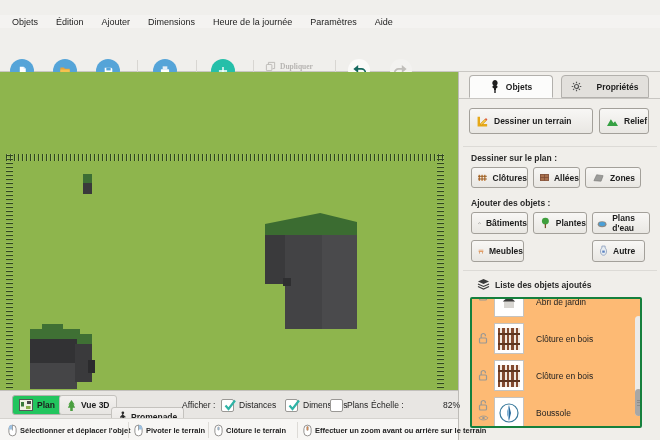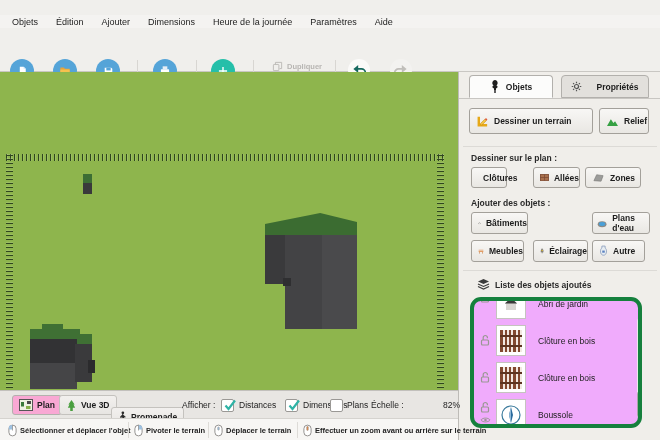--- a/index.html
+++ b/index.html
@@ -38,36 +38,36 @@
   
   .panel { position:absolute; left:458px; top:72px; width:202px; height:368px; background:#f0eeea; border-left:1px solid #bdbbb7; }
   .tab { position:absolute; top:3px; height:23px; display:flex; align-items:center; justify-content:center; gap:6px; font-size:8.5px; font-weight:700; border:1px solid #b2b0ac; border-radius:4px 4px 0 0; }
   .tab.active { background:#fcfcfb; border-bottom:1px solid #fcfcfb; z-index:2; }
   .tab.inactive { background:#e2e0dc; }
   .tabline { position:absolute; left:0; top:26px; width:202px; height:1px; background:#c8c6c2; }
   .p-btn { position:absolute; background:linear-gradient(#f8f7f5,#e9e7e3); border:1px solid #a3a09a; border-radius:3px; display:flex; align-items:center; gap:5px; padding-left:6px; font-size:8.5px; font-weight:700; color:#1d1d1d; }
   .p-label { position:absolute; font-size:8.5px; font-weight:700; color:#2a2a2a; }
   .p-hr { position:absolute; left:4px; width:194px; height:1px; background:#dcdad6; }
 
-  .listbox { position:absolute; left:11px; top:225px; width:172px; height:131px; background:#f0abfc; border:4px solid #15803d; border-radius:11px; overflow:hidden; }
+  .listbox { position:absolute; left:11px; top:225px; width:172px; height:131px; background:#fdba74; border:2px solid #15803d; border-radius:2px; overflow:hidden; }
   .list-row { position:absolute; left:0; width:170px; height:37px; }
   .row-icons { position:absolute; left:6px; top:6px; display:flex; flex-direction:column; gap:3px; }
   .thumb { position:absolute; left:22px; top:3px; width:30px; height:31px; border:1px solid #c5c3bf; background:#fff; display:flex; align-items:center; justify-content:center; overflow:hidden; }
   .row-label { position:absolute; left:64px; top:0; height:37px; display:flex; align-items:center; font-size:8.5px; color:#222; }
   .fence-thumb { width:22px; height:22px; position:relative; background:repeating-linear-gradient(90deg,#82492f 0 2.5px,#f3e9e1 2.5px 4.5px); }
   .fence-thumb::before, .fence-thumb::after { content:""; position:absolute; left:0; width:22px; height:2px; background:#5e3520; }
   .fence-thumb::before { top:5px; } .fence-thumb::after { top:15px; }
   .scroll-track { position:absolute; left:163px; top:17px; width:7px; height:100px; background:#ecebe9; border-radius:4px; }
   .scroll-thumb { position:absolute; left:0; top:73px; width:7px; height:27px; background:#a8a7a5; border-radius:4px; display:flex; flex-direction:column; align-items:center; justify-content:center; gap:1.5px; }
   .scroll-thumb i { display:block; width:4px; height:1px; background:#8d8c8a; }
 
   
   .bottombar { position:absolute; left:0; top:390px; width:458px; height:28px; background:#e8e6e3; border-top:1px solid #c2c0bc; }
   .bb-btn { position:absolute; top:4px; height:20px; display:flex; align-items:center; gap:4px; padding:0 6px; font-size:8.5px; font-weight:700; border:1px solid #c4c2be; border-radius:3px; background:linear-gradient(#f2f0ee,#e7e5e2); }
-  .bb-btn.active { background:#f9a8d4; border-color:#b3b1ad; }
+  .bb-btn.active { background:#22c55e; border-color:#b3b1ad; }
   .bb-label { position:absolute; top:9px; font-size:8.5px; color:#222; }
   .cb { position:absolute; top:8px; width:13px; height:13px; background:#fff; border:1px solid #9a9895; border-radius:2px; }
   .cb svg { position:absolute; left:1px; top:-2px; }
 
   
   .statusbar { position:absolute; left:0; top:418px; width:458px; height:22px; background:#f7f6f4; border-top:1px solid #d5d3cf; }
   .sb-item { position:absolute; top:0; height:22px; display:flex; align-items:center; gap:3px; font-size:7.5px; font-weight:700; color:#222; white-space:nowrap; }
   .sb-sep { position:absolute; top:3px; width:1px; height:16px; background:#dddbd7; }
 </style>
 </head>
@@ -129,21 +129,21 @@
     <div class="tb-sep" style="left:196px;"></div>
     <div class="tb-btn" style="left:201px;">
       <div class="tb-circle" style="background:#25bfa9;">
           <svg width="14" height="14" viewBox="0 0 24 24">
             <path d="M12 5v14M5 12h14" stroke="#fff" stroke-width="2.4" fill="none"></path>
           </svg>
         </div>
       <span class="tb-label">Ajouter</span>
     </div>
     <div class="tb-sep" style="left:253px;"></div>
-    <div class="tb-mini" style="left:272px; top:33px;">
+    <div class="tb-mini" style="left:265px; top:33px;font-family:Liberation Serif, serif;">
       <svg width="11" height="11" viewBox="0 0 16 16">
           <rect x="2" y="5" width="8" height="9" rx="1" fill="none" stroke="#bcbab7" stroke-width="1.4"></rect>
           <path d="M5 5V2h9v9h-3" fill="none" stroke="#bcbab7" stroke-width="1.4"></path>
         </svg>
       <span class="tb-label-dis">Dupliquer</span>
     </div>
     <div class="tb-mini" style="left:265px; top:52px;">
       <svg width="10" height="11" viewBox="0 0 14 16">
           <path d="M2 4h10M5 4V2h4v2M3.5 4l1 11h5l1-11" fill="none" stroke="#bcbab7" stroke-width="1.3"></path>
         </svg>
@@ -230,21 +230,21 @@
     <div class="p-btn" style="left:140px; top:36px; width:50px; height:26px;">
       <svg width="13" height="11" viewBox="0 0 14 12">
           <path d="M1 11L5.2 3.5 8 7.6l1.8-2L13 11z" fill="#35a043"></path>
         </svg>
       <span>Relief</span>
     </div>
 
     <div class="p-hr" style="top:74px;"></div>
     <div class="p-label" style="left:12px; top:81px;">Dessiner sur le plan :</div>
 
-    <div class="p-btn" style="left:12px; top:95px; width:36px; height:21px;">
+    <div class="p-btn" style="left:12px; top:95px; width:57px; height:21px;justify-content:flex-end;">
       <svg width="13" height="11" viewBox="0 0 14 12">
           <rect x="1" y="2" width="2" height="9" fill="#c07a38"></rect>
           <rect x="5" y="2" width="2" height="9" fill="#c07a38"></rect>
           <rect x="9" y="2" width="2" height="9" fill="#c07a38"></rect>
           <rect x="0" y="3.5" width="13" height="1.4" fill="#8f5a26"></rect>
           <rect x="0" y="7.5" width="13" height="1.4" fill="#8f5a26"></rect>
         </svg>
       <span>Clôtures</span>
     </div>
     <div class="p-btn" style="left:74px; top:95px; width:47px; height:21px;">
@@ -266,45 +266,42 @@
 
     <div class="p-label" style="left:12px; top:126px;">Ajouter des objets :</div>
 
     <div class="p-btn" style="left:12px; top:140px; width:57px; height:22px;">
       <svg width="12" height="11" viewBox="0 0 14 12">
           <path d="M2.5 6h9v5.5h-9z" fill="#e9e7e3"></path>
           <path d="M.8 6.4L7 1l6.2 5.4-1.1 1L7 2.8 1.9 7.4z" fill="#3a3a3a"></path>
         </svg>
       <span>Bâtiments</span>
     </div>
+    <div class="p-btn" style="left:74px; top:140px; width:54px; height:22px;">
+      <svg width="11" height="12" viewBox="0 0 12 13">
+          <circle cx="6" cy="4.4" r="3.9" fill="#3f9f3d"></circle>
+          <rect x="5.3" y="7.6" width="1.4" height="4.6" fill="#7a5230"></rect>
+        </svg>
+      <span>Plantes</span>
+    </div>
     <div class="p-btn" style="left:133px; top:140px; width:58px; height:22px; padding-left:4px;">
       <svg width="13" height="11" viewBox="0 0 14 12">
           <ellipse cx="7" cy="7" rx="6" ry="4" fill="#8a8a88"></ellipse>
           <ellipse cx="7" cy="6.6" rx="4.4" ry="2.7" fill="#4aa0d8"></ellipse>
         </svg>
       <span>Plans d'eau</span>
     </div>
     <div class="p-btn" style="left:12px; top:168px; width:53px; height:22px;">
       <svg width="13" height="11" viewBox="0 0 14 12">
           <rect x="1.5" y="2" width="11" height="1.6" fill="#e09050"></rect>
           <rect x="1.5" y="5" width="11" height="2" fill="#e09050"></rect>
           <rect x="2.5" y="7" width="1.4" height="4" fill="#c67a3c"></rect>
           <rect x="10" y="7" width="1.4" height="4" fill="#c67a3c"></rect>
         </svg>
       <span>Meubles</span>
-    </div>
-    <div class="p-btn" style="left:74px; top:168px; width:55px; height:22px;">
-      <svg width="10" height="12" viewBox="0 0 11 13">
-          <rect x="4" y="0.5" width="3" height="1.4" fill="#3f3f3f"></rect>
-          <path d="M3 2.5h5l1.2 5.5H1.8z" fill="#3f3f3f"></path>
-          <rect x="3.8" y="3.6" width="3.4" height="3.4" fill="#ffd84a"></rect>
-          <rect x="2.2" y="8.4" width="6.6" height="1.3" fill="#3f3f3f"></rect>
-          <rect x="4.9" y="9.7" width="1.2" height="3" fill="#3f3f3f"></rect>
-        </svg>
-      <span>Éclairage</span>
     </div>
     <div class="p-btn" style="left:133px; top:168px; width:53px; height:22px;">
       <svg width="9" height="12" viewBox="0 0 10 13">
           <path d="M3.2 1h3.6v2.2c2.4 1.2 2.2 8-1.8 8s-4.2-6.8-1.8-8z" fill="#e7edf2" stroke="#7d93b5" stroke-width=".8"></path>
           <rect x="3.6" y="6" width="2.8" height="2.4" fill="#5b82c2"></rect>
         </svg>
       <span>Autre</span>
     </div>
 
     <div class="p-hr" style="top:198px;"></div>
@@ -445,21 +442,21 @@
           <path d="M5 1v6" stroke="#8a8886" stroke-width=".8"></path>
         </svg>
       <span>Pivoter le terrain</span>
     </div>
     <div class="sb-sep" style="left:208px;"></div>
     <div class="sb-item" style="left:214px;">
       <svg width="9" height="13" viewBox="0 0 10 14">
           <rect x="1" y="1" width="8" height="12" rx="4" fill="#fff" stroke="#8a8886"></rect>
           <rect x="4.1" y="3" width="1.8" height="3.6" rx=".9" fill="#9ec1e0" stroke="#8a8886" stroke-width=".5"></rect>
         </svg>
-      <span>Déplacer le terrain</span>
+      <span>Clôture le terrain</span>
     </div>
     <div class="sb-sep" style="left:297px;"></div>
     <div class="sb-item" style="left:303px;text-align:right;">
       <svg width="9" height="13" viewBox="0 0 10 14">
           <rect x="1" y="1" width="8" height="12" rx="4" fill="#fff" stroke="#8a8886"></rect>
           <rect x="4.1" y="2.4" width="1.8" height="4.6" rx=".9" fill="#e08a4a" stroke="#8a8886" stroke-width=".5"></rect>
         </svg>
       <span>Effectuer un zoom avant ou arrière sur le terrain</span>
     </div>
   </div>

